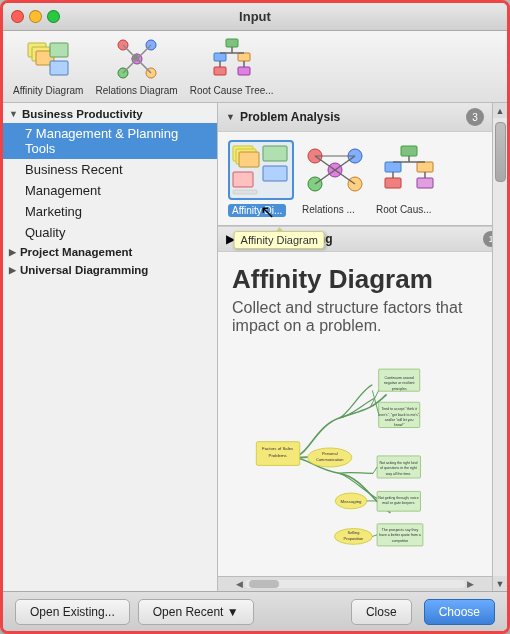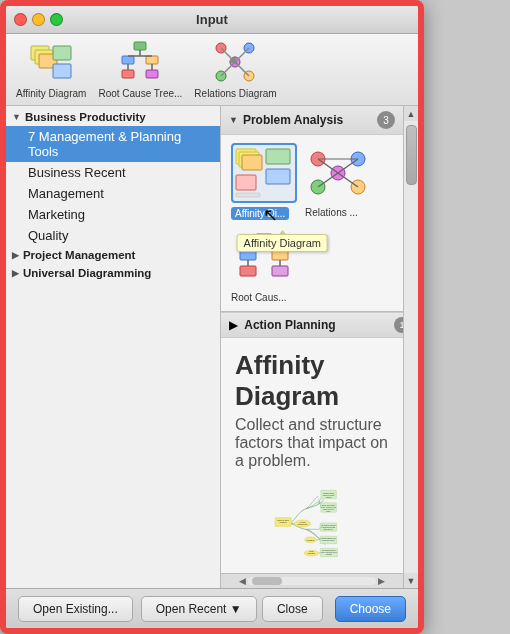--- a/index.html
+++ b/index.html
@@ -6,24 +6,24 @@
     body {
       font-family: -apple-system, 'Lucida Grande', sans-serif;
       font-size: 12px;
       background: #c8c8c8;
       width: 510px;
       height: 634px;
       overflow: hidden;
     }
 
     .window {
-      width: 424px;
+      width: 510px;
       height: 634px;
       background: #ececec;
-      border: 6px solid #ef4444;
+      border: 3px solid #ef4444;
       border-radius: 8px;
       overflow: hidden;
       display: flex;
       flex-direction: column;
       box-shadow: 0 4px 20px rgba(0,0,0,0.4);
     }
 
     
     .title-bar {
       background: linear-gradient(to bottom, #e8e8e8, #d0d0d0);
@@ -448,38 +448,20 @@
       <div class="toolbar-icon">
         <svg width="44" height="44" viewBox="0 0 44 44">
           <rect x="2" y="6" width="18" height="14" rx="1" fill="#f5e87a" stroke="#b8b840" stroke-width="1"></rect>
           <rect x="6" y="10" width="18" height="14" rx="1" fill="#f5e87a" stroke="#b8b840" stroke-width="1"></rect>
           <rect x="10" y="14" width="18" height="14" rx="1" fill="#ffd080" stroke="#c09030" stroke-width="1"></rect>
           <rect x="24" y="6" width="18" height="14" rx="1" fill="#b0e0b0" stroke="#60a060" stroke-width="1"></rect>
           <rect x="24" y="24" width="18" height="14" rx="1" fill="#b0d0ff" stroke="#5080c0" stroke-width="1"></rect>
         </svg>
       </div>
       <span class="toolbar-label">Affinity Diagram</span>
-    </div>
-
-    <div class="toolbar-item">
-      <div class="toolbar-icon">
-        <svg width="44" height="44" viewBox="0 0 44 44">
-          <rect x="16" y="2" width="12" height="8" rx="1" fill="#80c080" stroke="#40a040" stroke-width="1"></rect>
-          <line x1="22" y1="10" x2="22" y2="16" stroke="#666" stroke-width="1.5"></line>
-          <rect x="4" y="16" width="12" height="8" rx="1" fill="#80b0ff" stroke="#4080c0" stroke-width="1"></rect>
-          <rect x="28" y="16" width="12" height="8" rx="1" fill="#ffd080" stroke="#c08030" stroke-width="1"></rect>
-          <line x1="22" y1="16" x2="10" y2="16" stroke="#666" stroke-width="1.5"></line>
-          <line x1="22" y1="16" x2="34" y2="16" stroke="#666" stroke-width="1.5"></line>
-          <line x1="10" y1="24" x2="10" y2="30" stroke="#666" stroke-width="1.5"></line>
-          <line x1="34" y1="24" x2="34" y2="30" stroke="#666" stroke-width="1.5"></line>
-          <rect x="4" y="30" width="12" height="8" rx="1" fill="#f08080" stroke="#c04040" stroke-width="1"></rect>
-          <rect x="28" y="30" width="12" height="8" rx="1" fill="#e080e0" stroke="#9040a0" stroke-width="1"></rect>
-        </svg>
-      </div>
-      <span class="toolbar-label">Root Cause Tree...</span>
     </div>
 
     <div class="toolbar-item">
       <div class="toolbar-icon">
         <svg width="44" height="44" viewBox="0 0 44 44">
           <circle cx="8" cy="8" r="5" fill="#f08080" stroke="#c04040" stroke-width="1"></circle>
           <circle cx="36" cy="8" r="5" fill="#80b0ff" stroke="#4060c0" stroke-width="1"></circle>
           <circle cx="8" cy="36" r="5" fill="#80d080" stroke="#408040" stroke-width="1"></circle>
           <circle cx="36" cy="36" r="5" fill="#ffd080" stroke="#c08030" stroke-width="1"></circle>
           <circle cx="22" cy="22" r="5" fill="#e080e0" stroke="#9040a0" stroke-width="1"></circle>
@@ -489,20 +471,38 @@
           <line x1="22" y1="22" x2="36" y2="36" stroke="#888" stroke-width="1.5"></line>
           <defs>
             <marker id="arr" markerWidth="6" markerHeight="6" refX="3" refY="3" orient="auto">
               <path d="M0,0 L6,3 L0,6 Z" fill="#888"></path>
             </marker>
           </defs>
         </svg>
       </div>
       <span class="toolbar-label">Relations Diagram</span>
     </div>
+
+    <div class="toolbar-item">
+      <div class="toolbar-icon">
+        <svg width="44" height="44" viewBox="0 0 44 44">
+          <rect x="16" y="2" width="12" height="8" rx="1" fill="#80c080" stroke="#40a040" stroke-width="1"></rect>
+          <line x1="22" y1="10" x2="22" y2="16" stroke="#666" stroke-width="1.5"></line>
+          <rect x="4" y="16" width="12" height="8" rx="1" fill="#80b0ff" stroke="#4080c0" stroke-width="1"></rect>
+          <rect x="28" y="16" width="12" height="8" rx="1" fill="#ffd080" stroke="#c08030" stroke-width="1"></rect>
+          <line x1="22" y1="16" x2="10" y2="16" stroke="#666" stroke-width="1.5"></line>
+          <line x1="22" y1="16" x2="34" y2="16" stroke="#666" stroke-width="1.5"></line>
+          <line x1="10" y1="24" x2="10" y2="30" stroke="#666" stroke-width="1.5"></line>
+          <line x1="34" y1="24" x2="34" y2="30" stroke="#666" stroke-width="1.5"></line>
+          <rect x="4" y="30" width="12" height="8" rx="1" fill="#f08080" stroke="#c04040" stroke-width="1"></rect>
+          <rect x="28" y="30" width="12" height="8" rx="1" fill="#e080e0" stroke="#9040a0" stroke-width="1"></rect>
+        </svg>
+      </div>
+      <span class="toolbar-label">Root Cause Tree...</span>
+    </div>
   </div>
 
   <div class="main-content">
 
     <div class="sidebar">
 
       <div class="sidebar-group">
         <div class="sidebar-group-header">
           <span class="triangle">▼</span>
           <span>Business Productivity</span>

